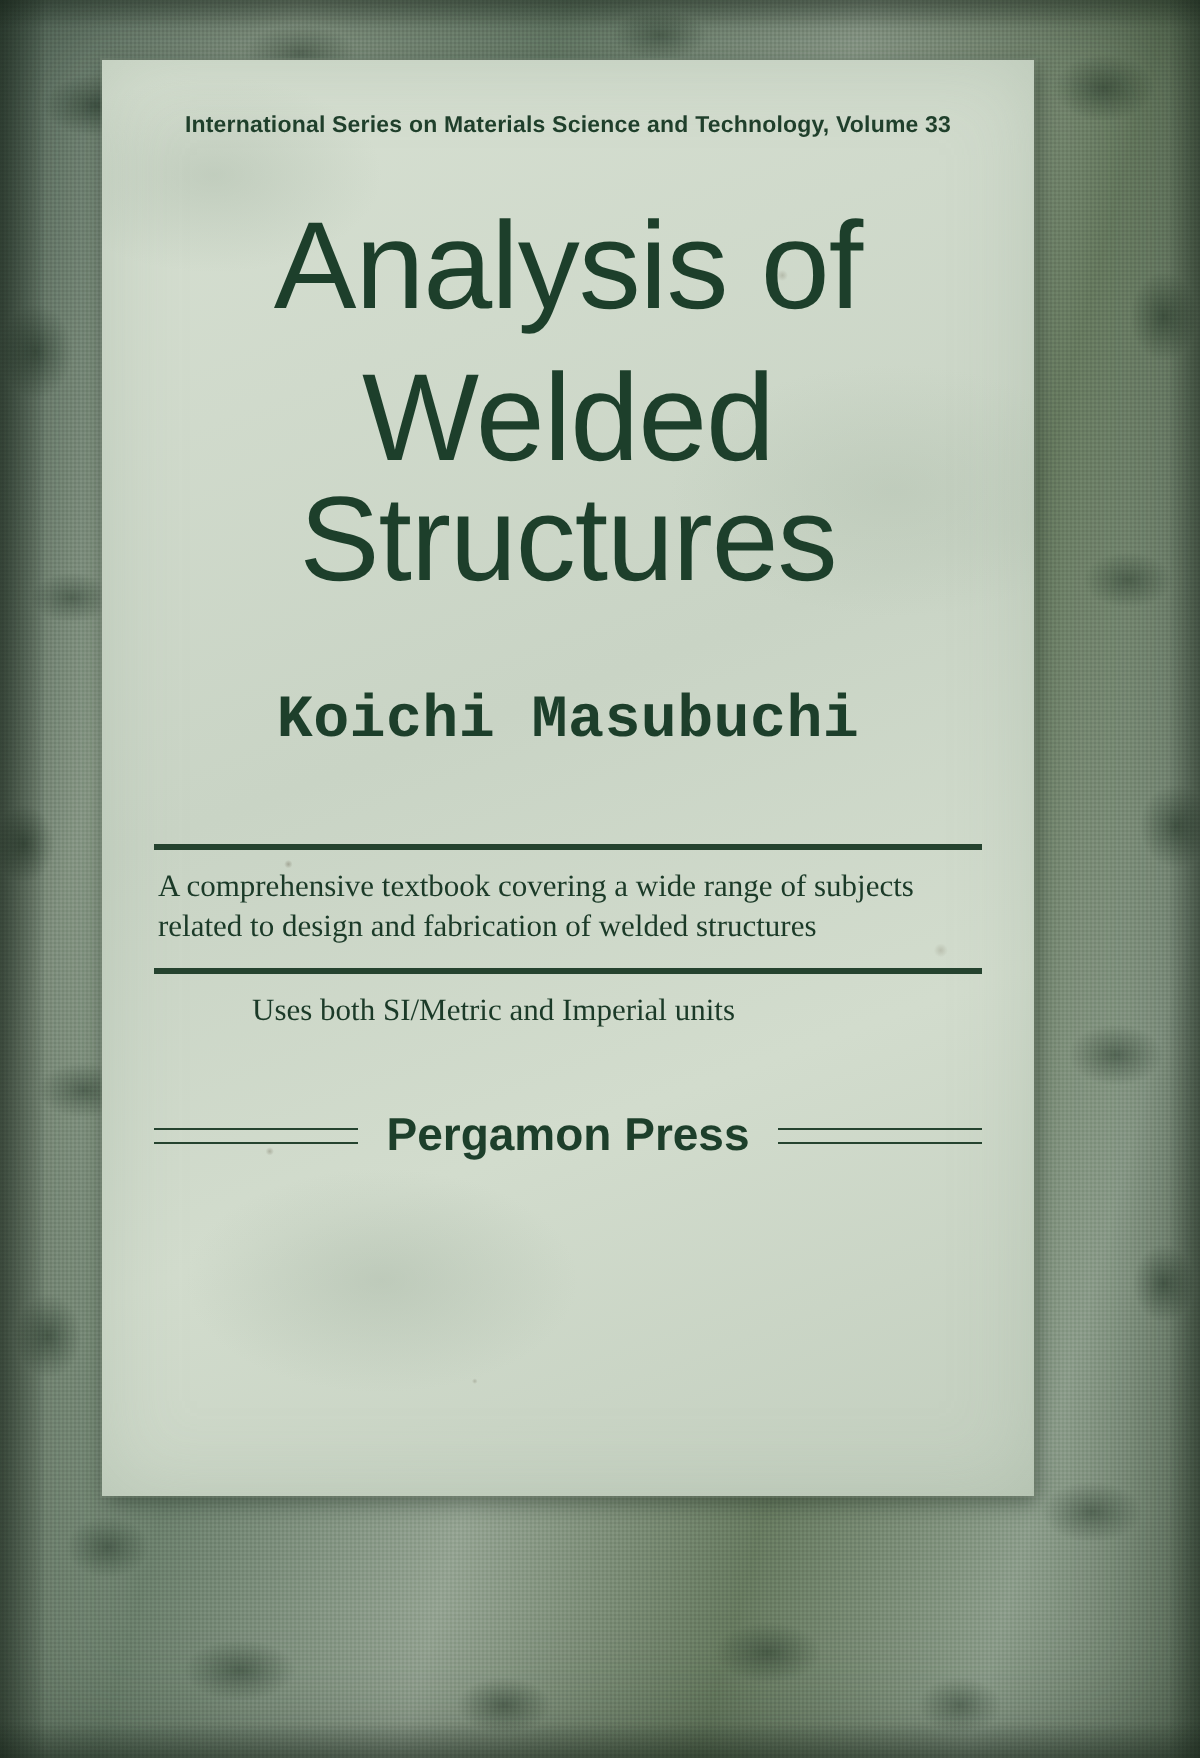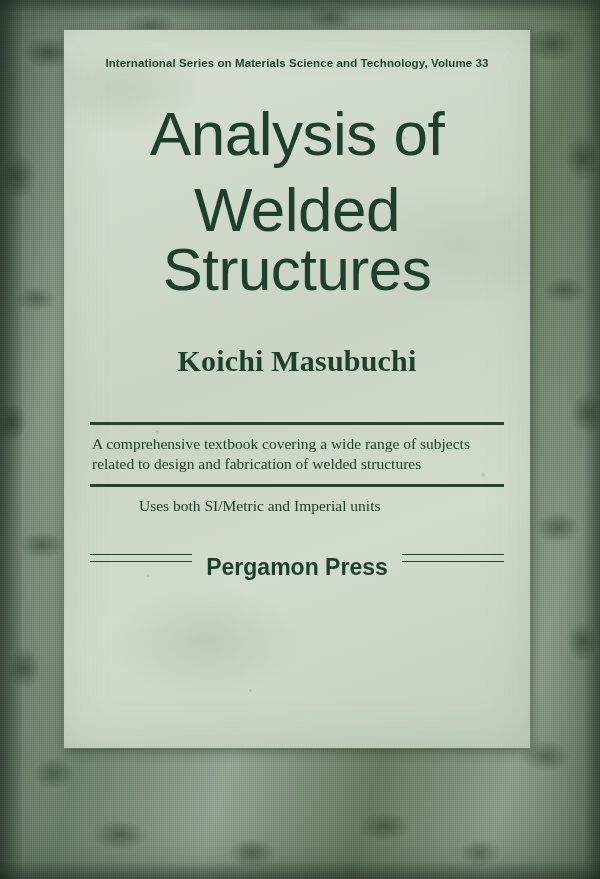--- a/index.html
+++ b/index.html
@@ -76,21 +76,21 @@
   .edge-shade-t {
     position: absolute;
     left: 0; right: 0; top: 0; height: 14px;
     background: linear-gradient(180deg, rgba(18,30,20,0.38), rgba(18,30,20,0));
     z-index: 3;
   }
 
   
   #label {
     position: absolute;
-    left: 64px;
+    left: 51px;
     top: 30px;
     width: 466px;
     height: 718px;
     background-color: #cfd9cb;
     background-image:
       radial-gradient(ellipse 120px 70px at 12% 8%, rgba(170,185,168,0.45), rgba(170,185,168,0) 70%),
       radial-gradient(ellipse 160px 90px at 85% 30%, rgba(175,190,172,0.4), rgba(175,190,172,0) 70%),
       radial-gradient(ellipse 140px 80px at 30% 85%, rgba(168,183,166,0.45), rgba(168,183,166,0) 70%),
       linear-gradient(160deg, #d7e0d2 0%, #c9d4c5 45%, #d2dccd 70%, #c2cebe 100%);
     box-shadow:
@@ -142,21 +142,21 @@
     letter-spacing: -0.5px;
     color: #1d3f2b;
   }
   .title-line.l1 { font-size: 62px; margin-top: 36px; }
   .title-line.l2 { font-size: 62px; margin-top: 18px; }
   .title-line.l3 { font-size: 60px; margin-top: 2px; }
 
   .author {
     text-align: center;
     margin-top: 46px;
-    font-family: Liberation Serif, serif;
+    font-family: Liberation Mono, monospace;
     font-weight: bold;
     font-size: 30px;
     letter-spacing: 0.2px;
     color: #1d3f2b;
   }
   .affiliation {
     text-align: center;
     margin-top: 5px;
     font-family: "Liberation Sans", sans-serif;
     font-style: italic;
@@ -176,21 +176,21 @@
     padding: 9px 2px 10px 2px;
     font-family: "Liberation Serif", serif;
     font-size: 15.5px;
     line-height: 1.30;
     color: #1b3a28;
   }
   .bullet-item.short { padding-bottom: 12px; margin-left: 47px; }
 
   .publisher-row {
     display: flex;
-    align-items: flex-start;
+    align-items: center;
     justify-content: center;
     gap: 14px;
     margin-top: 26px;
   }
   .pub-rule {
     flex: 1 1 auto;
     height: 6px;
     border-top: 1.6px solid #25432f;
     border-bottom: 1.6px solid #25432f;
   }

